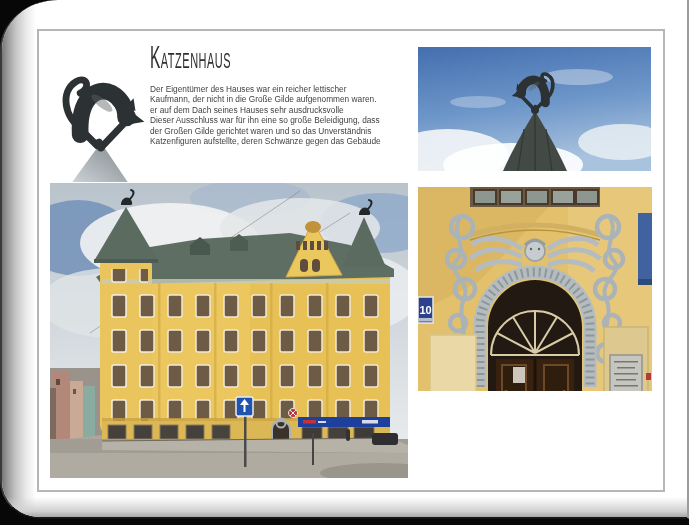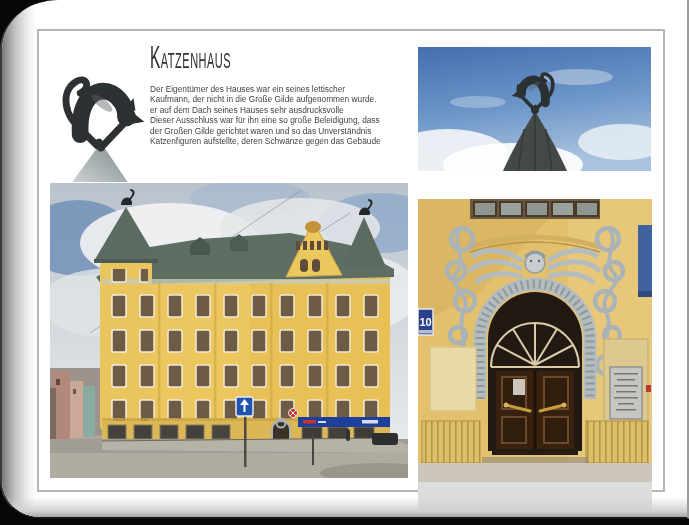--- a/index.html
+++ b/index.html
@@ -32,21 +32,21 @@
   }
   .body-text{
     position:absolute;left:148px;top:84px;width:262px;color:#424242;
     font-size:8.3px;line-height:10.4px;
   }
   .body-text div{white-space:nowrap}
   .photo{position:absolute;overflow:hidden;background:#ddd}
   .photo svg{display:block}
   .photo-a{left:416px;top:47px;width:233px;height:124px}
   .photo-b{left:48px;top:183px;width:358px;height:295px}
-  .photo-c{left:416px;top:199px;width:234px;height:326px}
+  .photo-c{left:416px;top:187px;width:234px;height:204px}
 </style>
 </head>
 <body>
 
 <svg width="0" height="0" style="position:absolute" aria-hidden="true">
   <defs>
     <g id="cat-shape">
       <path d="M68,92 C70,56 52,42 36,50 C27,55 22,64 22,72" fill="none" stroke="#2c3133" stroke-width="17" stroke-linecap="round"></path>
       <circle cx="21" cy="74" r="9.5" fill="#2c3133"></circle>
       <polygon points="12,68 14,55 22,64" fill="#2c3133"></polygon>
@@ -77,22 +77,22 @@
             <stop offset="1" stop-color="#ccd2d5"></stop>
         </linearGradient>
       </defs>
       <polygon points="47,100 20,140 76,140" transform="translate(110,6) scale(-1,1)" fill="url(#finG)"></polygon>
       <use href="#cat-shape" transform="translate(110,6) scale(-1,1)"></use>
     </svg>
   </div>
 
   <h1 class="title" style="margin:0">Katzenhaus</h1>
   <div class="body-text">
-    <div>Der Eigentümer des Hauses war ein seines lettischer</div>
-    <div>Kaufmann, der nicht in die Große Gilde aufgenommen wurde.</div>
+    <div>Der Eigentümer des Hauses war ein reicher lettischer</div>
+    <div>Kaufmann, der nicht in die Große Gilde aufgenommen waren.</div>
     <div>er auf dem Dach seines Hauses sehr ausdrucksvolle</div>
     <div>Dieser Ausschluss war für ihn eine so große Beleidigung, dass</div>
     <div>der Großen Gilde gerichtet waren und so das Unverständnis</div>
     <div>Katzenfiguren aufstellte, deren Schwänze gegen das Gebäude</div>
   </div>
 
   <div class="photo photo-a">
     <svg viewBox="0 0 233 124" width="233" height="124">
       <defs>
         <linearGradient id="skyA" x1="0" y1="0" x2="0.25" y2="1">

